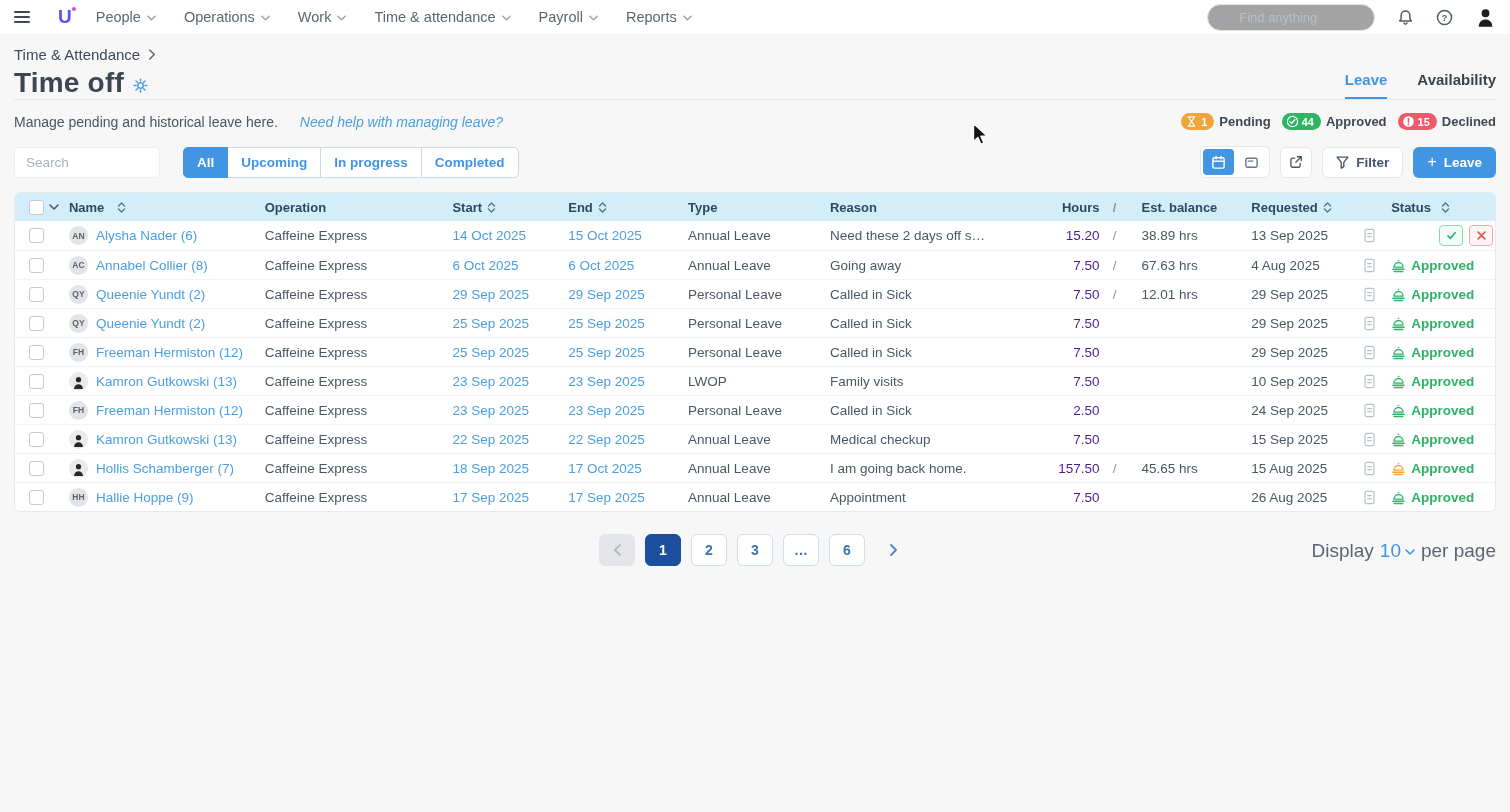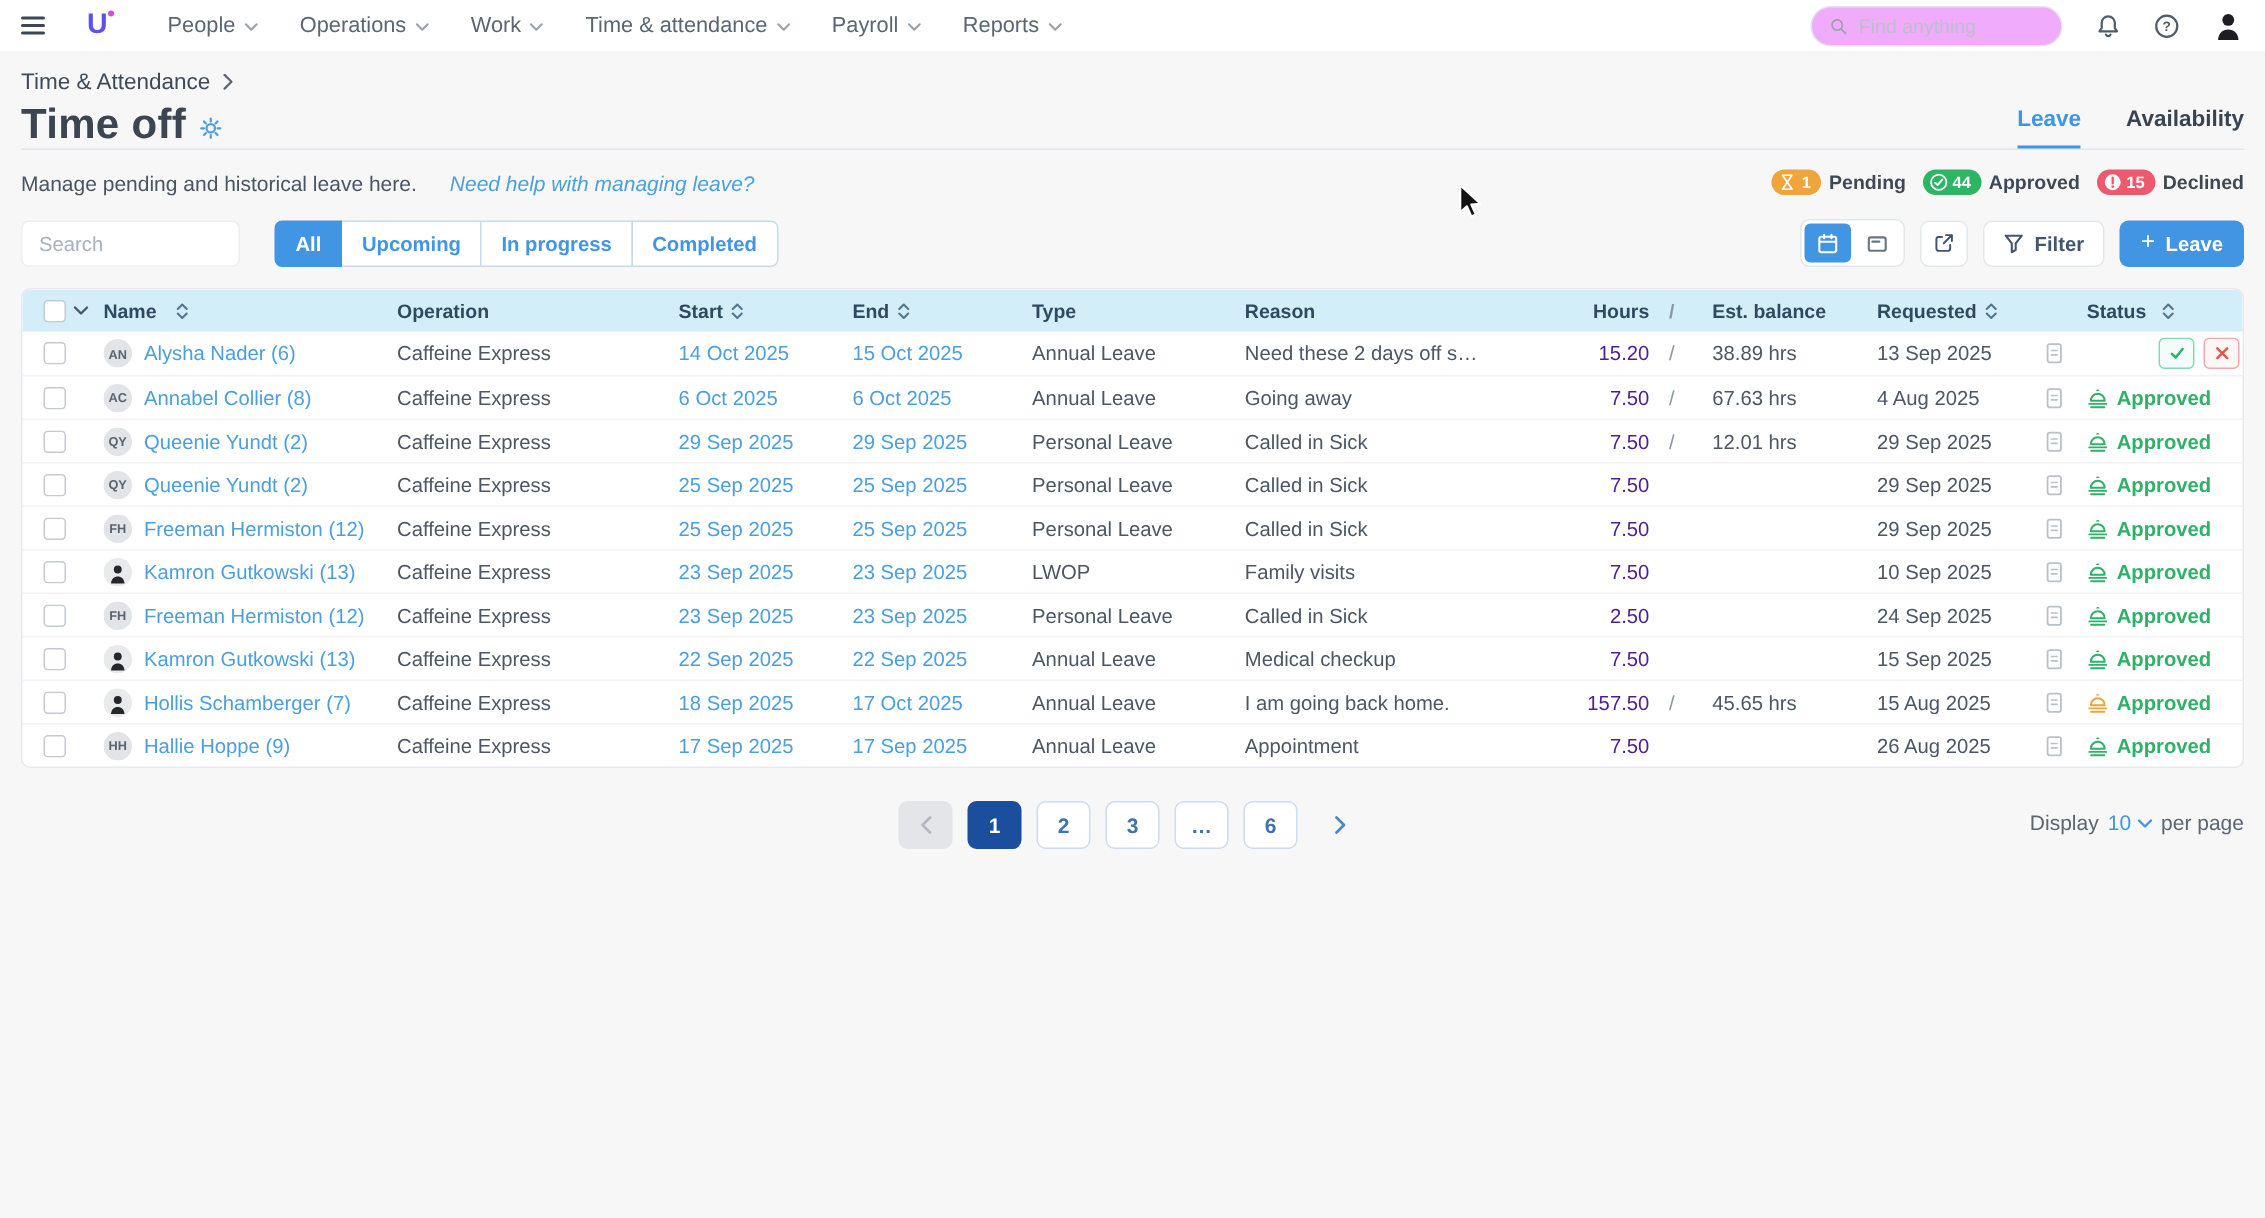--- a/index.html
+++ b/index.html
@@ -7,25 +7,25 @@
   body { font-family:"Liberation Sans", sans-serif; background:#f7f7f8; color:#4a5560; position:relative; }
   .icon { display:inline-flex; }
   .icon svg { width:100%; height:100%; display:block; }
 
   
   .topbar { height:34px; background:#ffffff; display:flex; align-items:center; padding:0 14px; gap:14px; }
   .hamburger { width:16px; height:12px; display:flex; flex-direction:column; justify-content:space-between; cursor:pointer; }
   .hamburger span { height:2px; background:#3e4854; border-radius:1px; }
   .logo { font-weight:700; font-size:19px; color:#5a52f2; position:relative; margin:0 6px 0 14px; cursor:pointer; }
   .logo i { position:absolute; top:1px; right:-4px; width:4px; height:4px; border-radius:50%; background:#c94fe0; }
-  .nav-menus { display:flex; align-items:flex-end; gap:28px; margin-left:20px; }
+  .nav-menus { display:flex; align-items:flex-end; gap:28px; margin-left:4px; }
   .nav-item { display:flex; align-items:center; gap:6px; font-size:14.5px; color:#5b6672; cursor:pointer; }
   .nav-item .icon { width:9px; height:6px; color:#9aa2ac; margin-top:2px; }
   .topbar-right { margin-left:auto; display:flex; align-items:center; gap:22px; }
-  .top-search { display:flex; align-items:center; gap:8px; width:168px; height:27px; border:1px solid #e2e5e9; border-radius:14px; padding:0 12px; background:#f0abfc; }
+  .top-search { display:flex; align-items:center; gap:8px; width:168px; height:27px; border:1px solid #e2e5e9; border-radius:14px; padding:0 12px; background:#a3a3a3; }
   .top-search .icon { width:13px; height:13px; color:#9aa2ac; }
   .top-search input { border:none; outline:none; width:100%; font-size:13px; background:transparent; font-family:inherit; color:#4a5560; }
   .top-search input::placeholder { color:#b9c0c9; }
   .top-icon { width:17px; height:17px; color:#515c68; cursor:pointer; }
   .top-avatar { width:21px; height:21px; cursor:pointer; }
 
   
   .page-head { padding:12px 14px 0 14px; }
   .breadcrumb { display:flex; align-items:center; gap:8px; font-size:15px; color:#3f4a57; }
   .breadcrumb .icon { width:8px; height:11px; color:#5b6672; }
@@ -107,21 +107,21 @@
   .act-decline { border:1px solid #f3a6ad; background:#fff6f6; color:#e2584f; }
 
   
   .pager-row { position:relative; margin-top:22px; height:34px; }
   .pager { display:flex; justify-content:center; align-items:center; gap:10px; }
   .pg-btn { min-width:36px; height:32px; border-radius:6px; border:1px solid #cfdcec; background:#fff; color:#3f72b0; font-size:14px; font-weight:600; display:flex; align-items:center; justify-content:center; cursor:pointer; padding:0 8px; }
   .pg-btn.active { background:#1b4f9e; border-color:#1b4f9e; color:#fff; }
   .pg-btn.disabled { background:#e3e5e8; border-color:#e3e5e8; color:#b3b9c1; }
   .pg-arrow { border:none; background:transparent; color:#4b87c8; }
   .pg-btn .icon { width:9px; height:12px; }
-  .display-ctl { position:absolute; right:14px; top:6px; display:flex; align-items:center; gap:6px; font-size:14px; color:#5b6672; }
+  .display-ctl { position:absolute; right:14px; top:6px; display:flex; align-items:center; gap:6px; font-size:19px; color:#5b6672; }
   .display-val { color:#4295e2; display:flex; align-items:center; gap:4px; cursor:pointer; }
   .display-val .icon { width:10px; height:6px; color:#4295e2; margin-top:2px; }
 
   .cursor { position:absolute; left:972px; top:122px; z-index:50; pointer-events:none; }
 </style>
 </head>
 <body>
 
 <nav class="topbar">
   <div class="hamburger">

